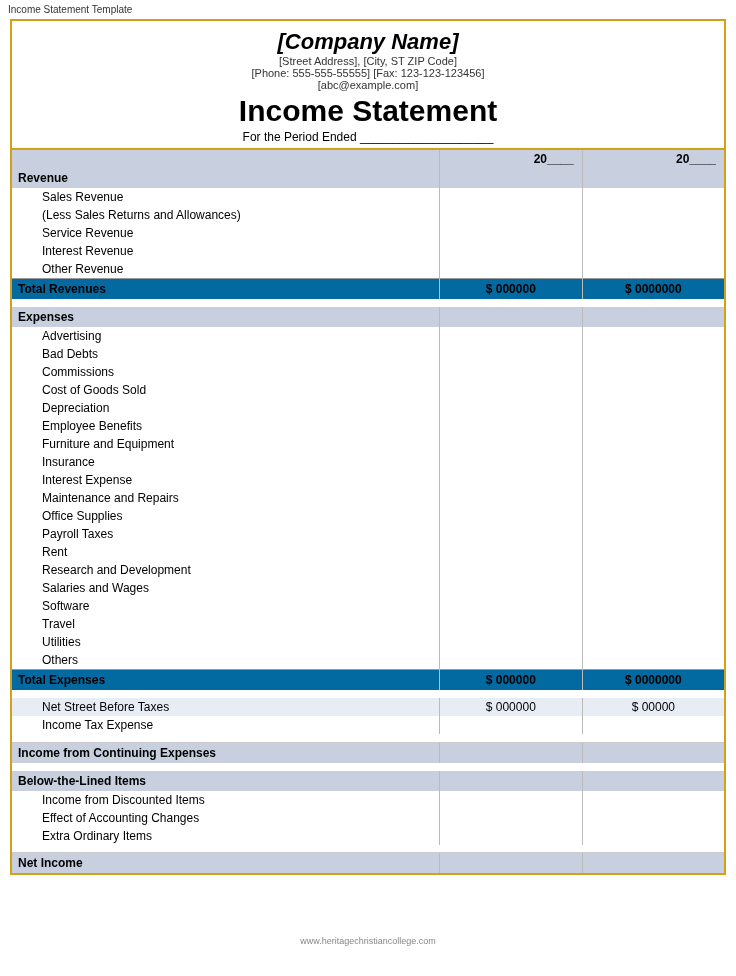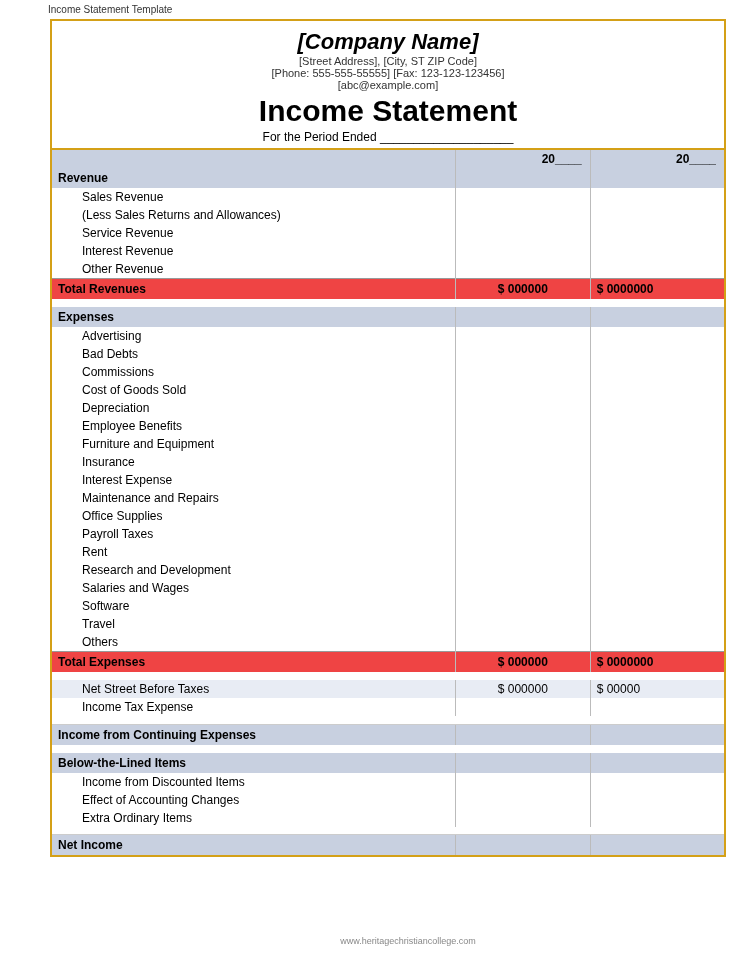--- a/index.html
+++ b/index.html
@@ -12,21 +12,20 @@
       font-size: 12px;
       background: #fff;
       width: 736px;
       min-height: 976px;
     }
     .page-wrapper {
       width: 736px;
       min-height: 976px;
       background: #fff;
       position: relative;
-      padding-left: 40px;
     }
     .watermark-top {
       font-size: 10px;
       color: #333;
       padding: 4px 8px;
       background: #fff;
     }
     .header-section {
       text-align: center;
       padding: 8px 40px 4px;
@@ -66,21 +65,21 @@
       font-size: 12px;
     }
     .section-header {
       background-color: #c8d0e0;
       font-weight: bold;
     }
     .section-header td {
       padding: 3px 6px;
     }
     .total-row {
-      background-color: #ef4444;
+      background-color: #0369a1;
       font-weight: bold;
     }
     .total-row td {
       padding: 3px 6px;
       border-top: 1px solid #999;
     }
     .indent-row td:first-child {
       padding-left: 30px;
     }
     .col-label {
@@ -88,21 +87,21 @@
     }
     .col-val1 {
       width: 20%;
       border-left: 1px solid #bbb;
       text-align: center;
       padding-right: 8px;
     }
     .col-val2 {
       width: 20%;
       border-left: 1px solid #bbb;
-      text-align: left;
+      text-align: center;
       padding-right: 8px;
     }
     .spacer-row td {
       height: 8px;
       background: #fff;
     }
     .light-bg {
       background-color: #e8ecf4;
     }
     .white-bg {
@@ -284,20 +283,25 @@
       <td class="col-label">Software</td>
       <td class="col-val1"></td>
       <td class="col-val2"></td>
     </tr>
     <tr class="indent-row white-bg">
       <td class="col-label">Travel</td>
       <td class="col-val1"></td>
       <td class="col-val2"></td>
     </tr>
     <tr class="indent-row white-bg">
+      <td class="col-label">Utilities</td>
+      <td class="col-val1"></td>
+      <td class="col-val2"></td>
+    </tr>
+    <tr class="indent-row white-bg">
       <td class="col-label">Others</td>
       <td class="col-val1"></td>
       <td class="col-val2"></td>
     </tr>
 
     <tr class="total-row">
       <td class="col-label">Total Expenses</td>
       <td class="col-val1">$ 000000</td>
       <td class="col-val2">$ 0000000</td>
     </tr>

